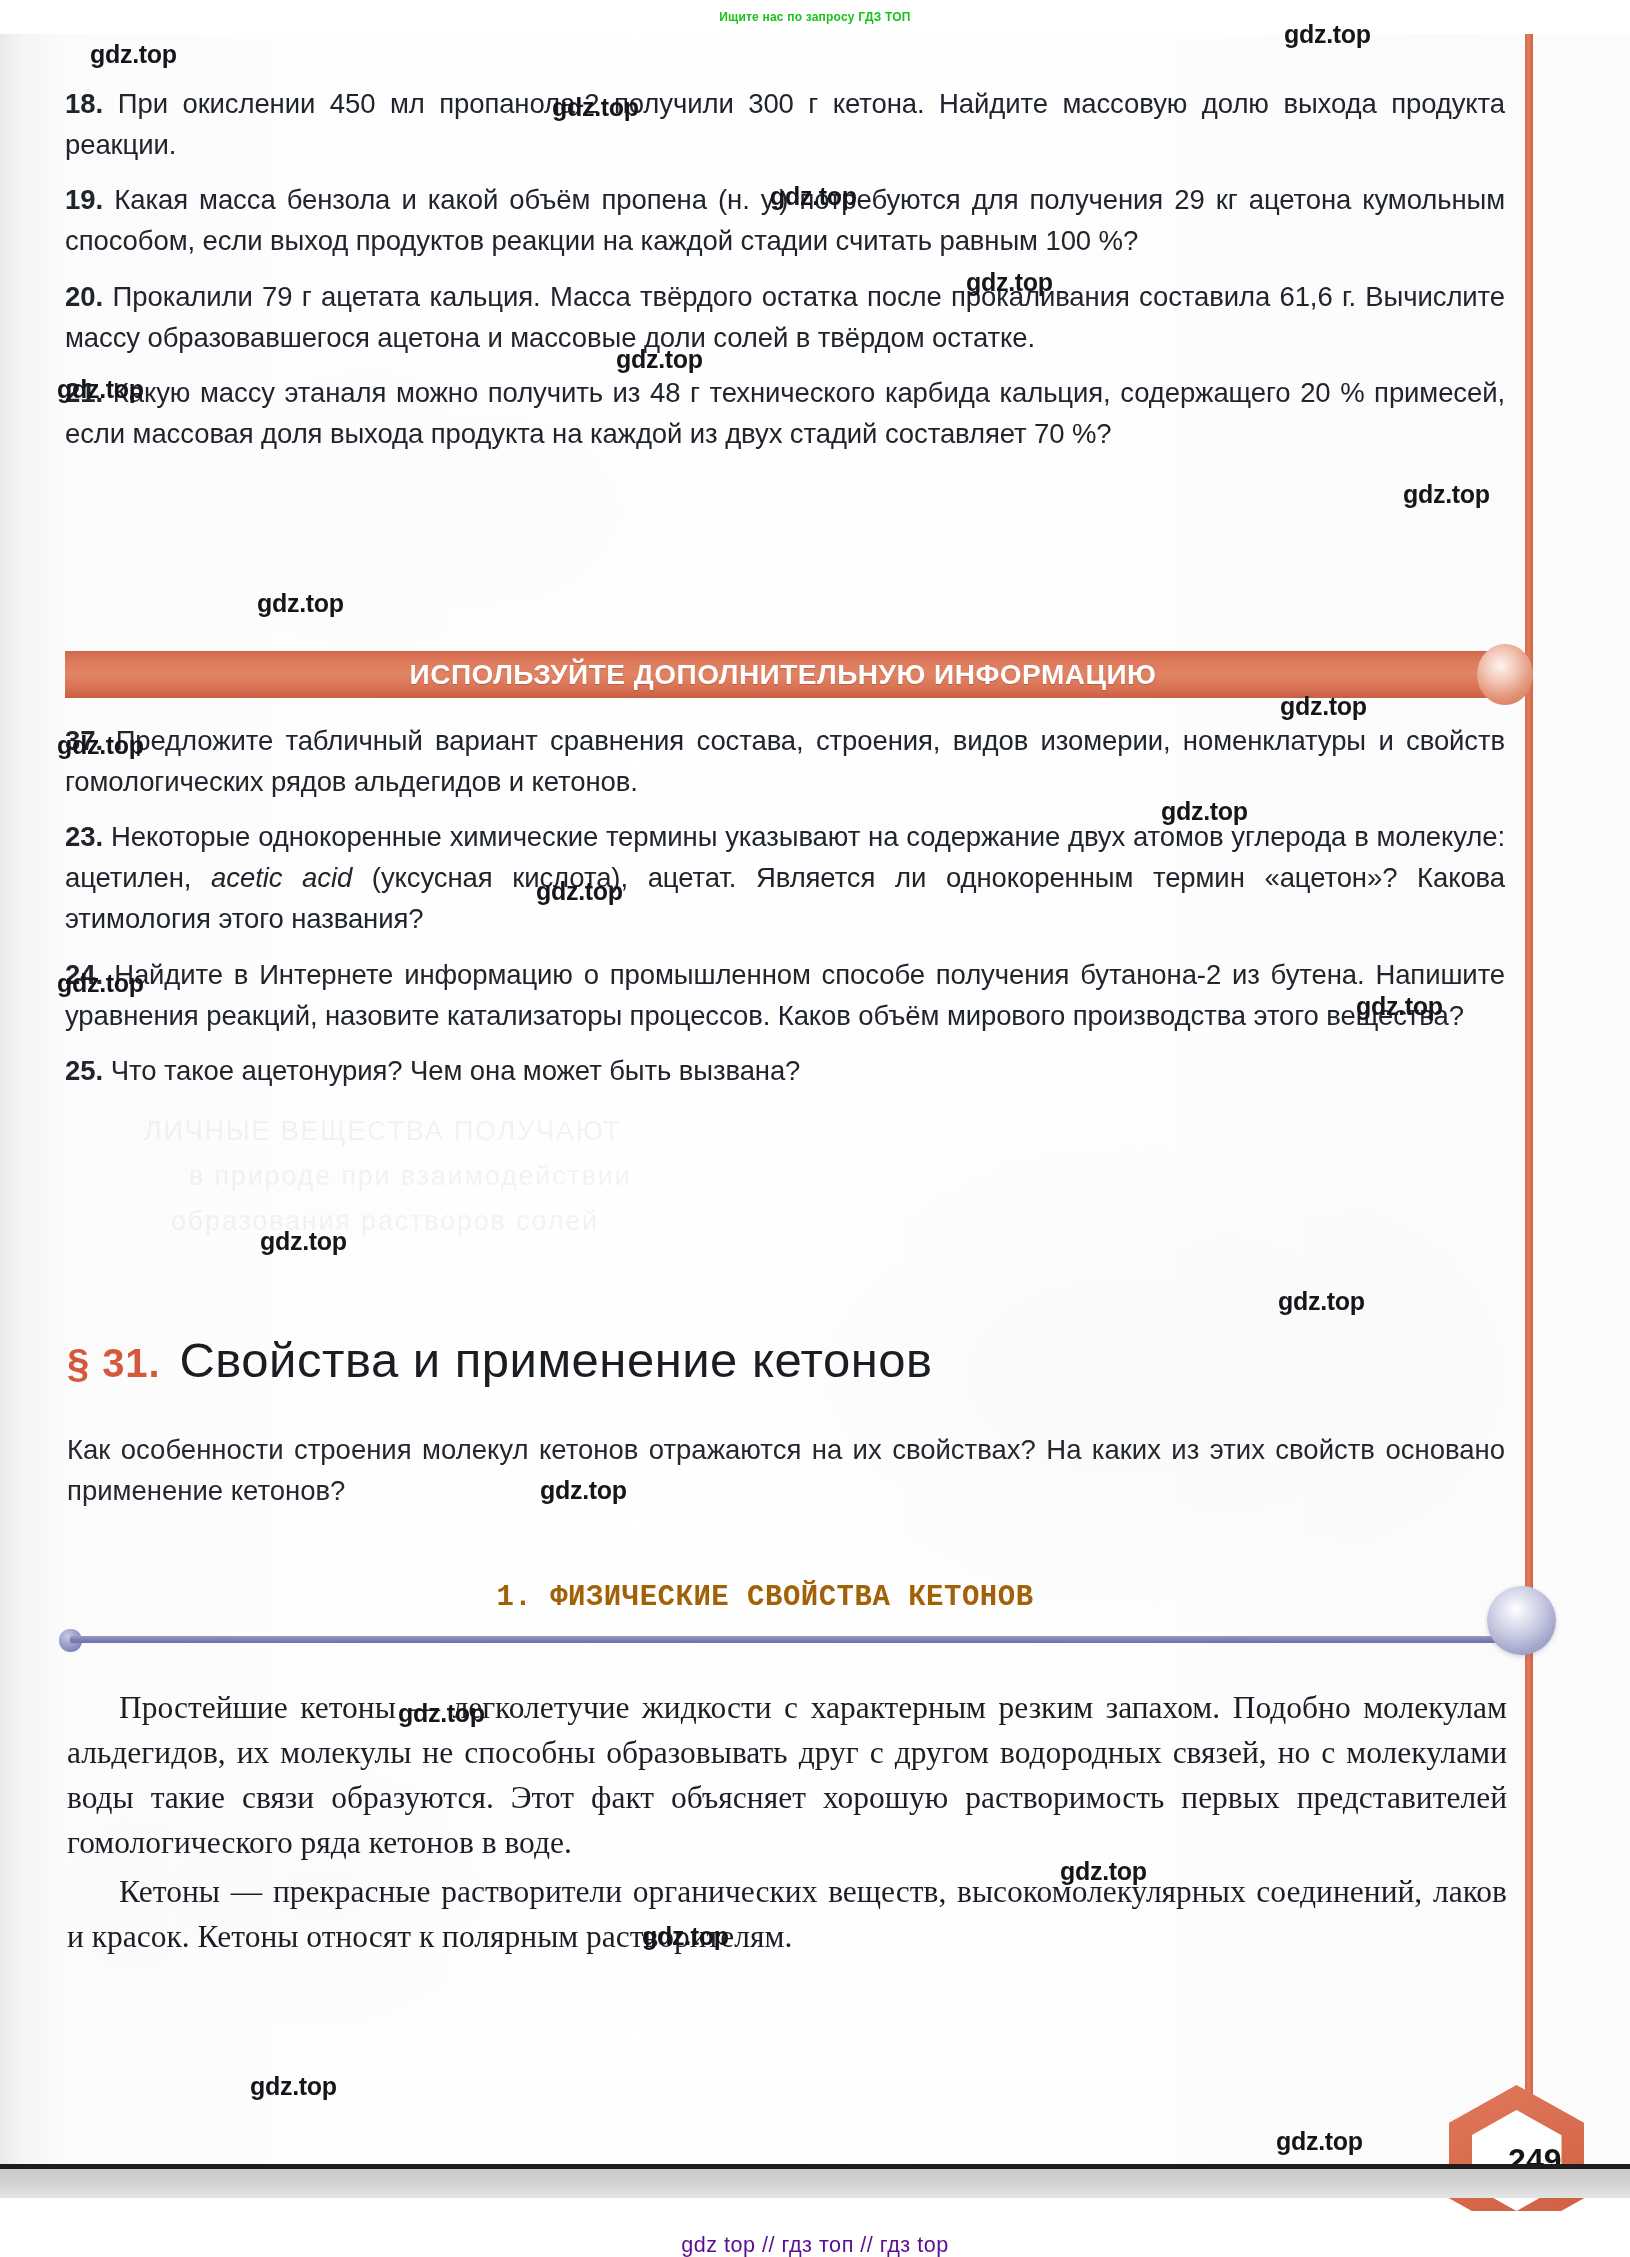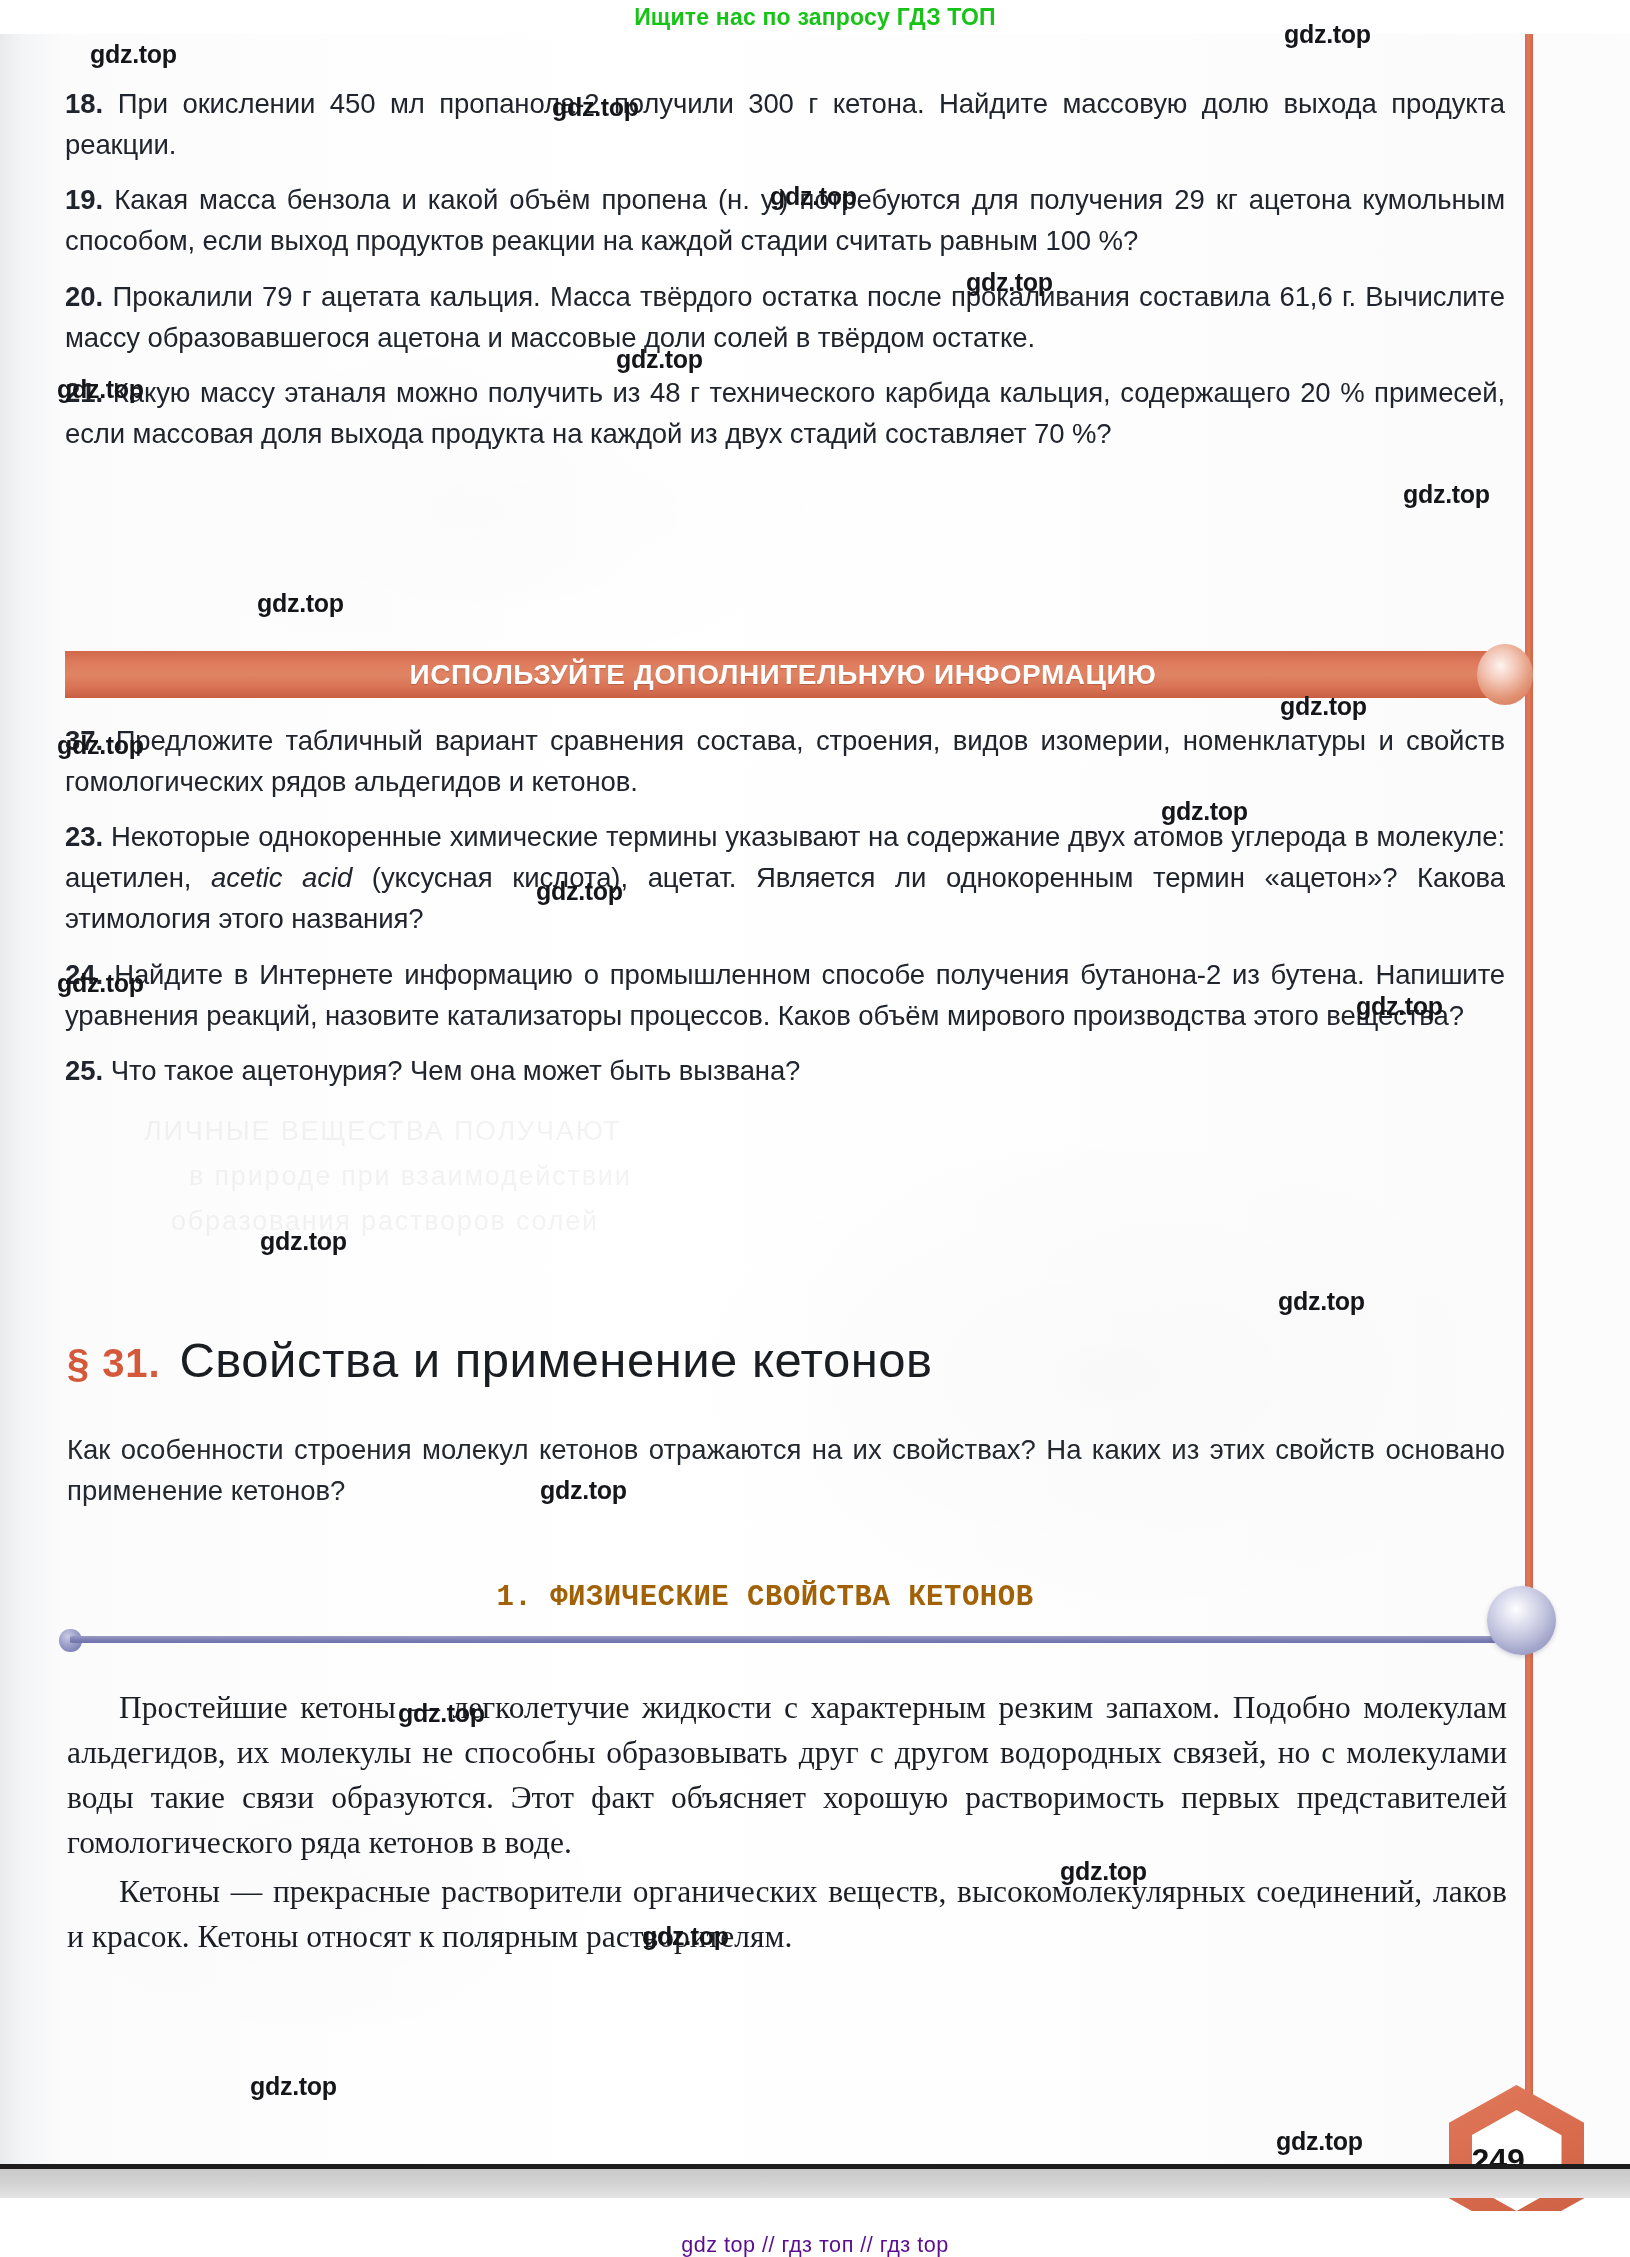--- a/index.html
+++ b/index.html
@@ -22,21 +22,21 @@
     top: 0; left: 0;
     width: 1630px;
     height: 34px;
     display: flex;
     align-items: center;
     justify-content: center;
     background: #ffffff;
   }
   .promo-top span {
     color: #18c318;
-    font-size: 23px;
+    font-size: 12px;
     font-weight: 600;
     letter-spacing: 0.2px;
     font-family: "Liberation Sans", sans-serif;
   }
 
   
   .sheet {
     position: absolute;
     top: 34px; left: 0;
     width: 1630px;
@@ -259,21 +259,21 @@
     align-items: center;
     justify-content: center;
   }
   .hex-inner {
     width: 90px;
     height: 101px;
     background: #ffffff;
     clip-path: polygon(50% 0%, 100% 25%, 100% 75%, 50% 100%, 0% 75%, 0% 25%);
     display: flex;
     align-items: center;
-    justify-content: flex-start;
+    justify-content: flex-end;
   }
   .hex-inner span {
     color: #141414;
     font-size: 32px;
     font-weight: 700;
     font-family: "Liberation Sans", sans-serif;
   }
 
   
   .promo-bottom {

